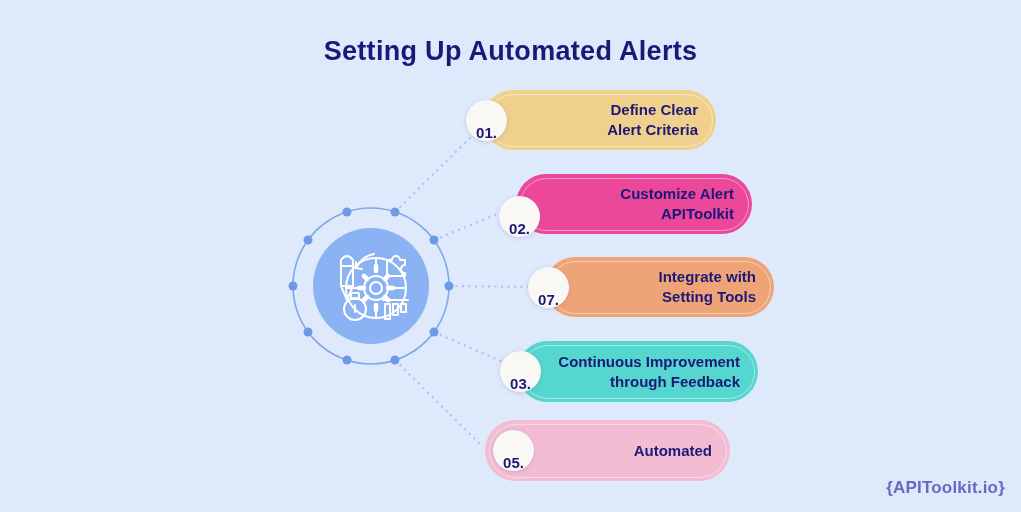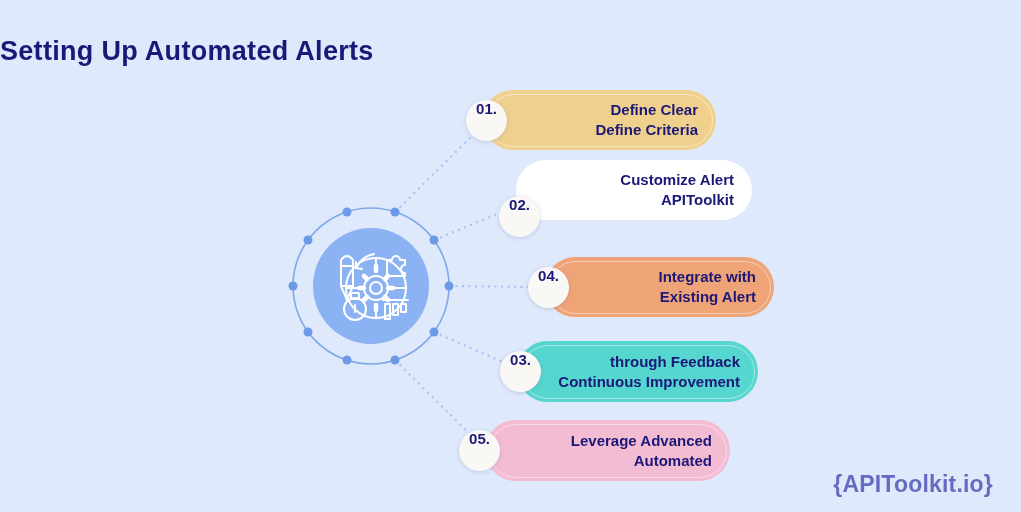--- a/index.html
+++ b/index.html
@@ -23,20 +23,21 @@
     position: relative;
     width: 1021px;
     height: 512px;
     background: var(--background);
   }
   .title {
     position: absolute;
     top: 36px;
     left: 0;
     width: 1021px;
+    text-align: center;
     font-size: 27px;
     font-weight: bold;
     letter-spacing: 0.3px;
     color: var(--navy);
   }
   .diagram-svg {
     position: absolute;
     top: 0; left: 0;
     width: 1021px; height: 512px;
   }
@@ -80,32 +81,32 @@
     border-radius: 28px;
     pointer-events: none;
   }
   .step-badge {
     position: absolute;
     width: 41px;
     height: 41px;
     border-radius: 50%;
     background: var(--badge-bg);
     display: flex;
-    align-items: flex-start;
+    align-items: flex-end;
     justify-content: center;
     font-size: 15px;
     font-weight: bold;
     color: var(--navy);
     box-shadow: 0 1px 4px rgba(90,110,170,0.25);
   }
   .brand {
     position: absolute;
-    right: 28px;
+    right: 16px;
     bottom: 14px;
-    font-size: 23px;
+    font-size: 17px;
     font-weight: bold;
     color: var(--brand-text);
     letter-spacing: 0.2px;
   }
 </style>
 </head>
 <body>
 
 <div class="canvas">
 
@@ -179,53 +180,52 @@
         <line class="icon-line" x1="383" y1="300" x2="408" y2="300"></line>
         <rect class="icon-line" x="385" y="304" width="5" height="15"></rect>
         <rect class="icon-line" x="393" y="304" width="5" height="11"></rect>
         <rect class="icon-line" x="401" y="304" width="5" height="8"></rect>
       </g>
     </g>
   </svg>
 
   <div class="step-pill" style="left: 483px; top: 90px; width: 233px; height: 60px; background-color: rgb(240, 208, 141);">
     <span>Define Clear</span>
-    <span>Define Criteria</span>
+    <span>Alert Criteria</span>
   </div>
   <div class="step-badge" style="left:466px; top:100px;">
     <span>01.</span>
   </div>
 
-  <div class="step-pill" style="left: 516px; top: 160px; width: 236px; height: 60px; background-color: #ffffff;">
+  <div class="step-pill" style="left: 516px; top: 174px; width: 236px; height: 60px; background-color: #ec4899;">
     <span>Customize Alert</span>
     <span>APIToolkit</span>
   </div>
   <div class="step-badge" style="left:499px; top:196px;">
     <span>02.</span>
   </div>
 
   <div class="step-pill" style="left: 545px; top: 257px; width: 229px; height: 60px; background-color: rgb(239, 164, 120);">
     <span>Integrate with</span>
-    <span>Existing Alert</span>
+    <span>Setting Tools</span>
   </div>
   <div class="step-badge" style="left:528px; top:267px;">
-    <span>04.</span>
+    <span>07.</span>
   </div>
 
   <div class="step-pill" style="left: 517px; top: 341px; width: 241px; height: 61px; background-color: rgb(85, 214, 206);">
+    <span>Continuous Improvement</span>
     <span>through Feedback</span>
-    <span>Continuous Improvement</span>
   </div>
   <div class="step-badge" style="left:500px; top:351px;">
     <span>03.</span>
   </div>
 
   <div class="step-pill" style="left: 485px; top: 420px; width: 245px; height: 61px; background-color: rgb(244, 188, 211);">
-    <span>Leverage Advanced</span>
     <span>Automated</span>
   </div>
-  <div class="step-badge" style="left:459px; top:430px;">
+  <div class="step-badge" style="left:493px; top:430px;">
     <span>05.</span>
   </div>
 
   <div class="brand">{APIToolkit.io}</div>
 
 </div>
 
 </body></html>

